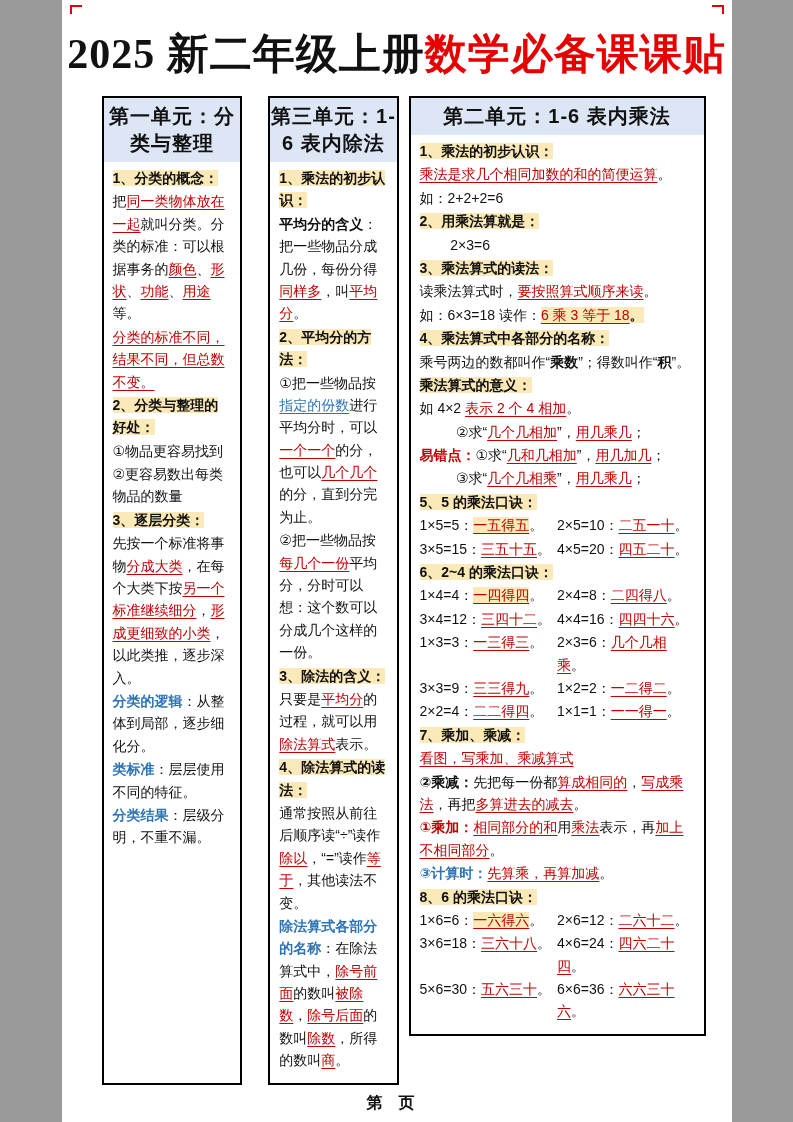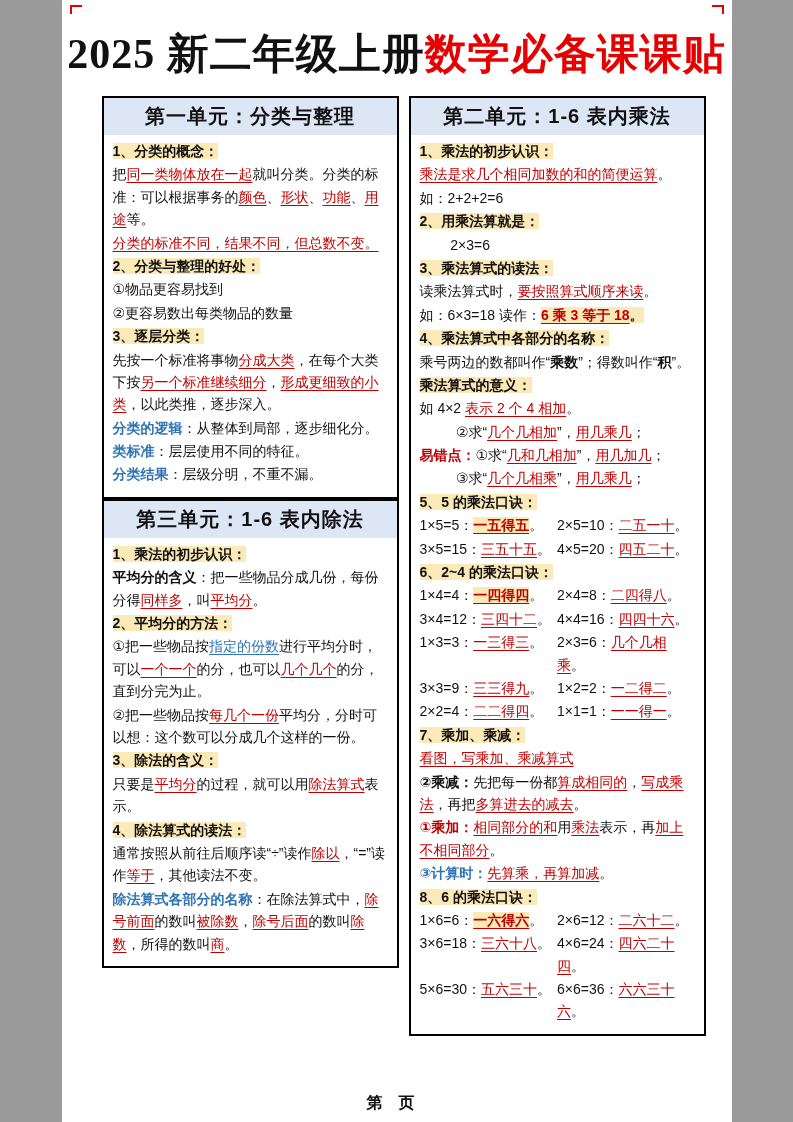--- a/index.html
+++ b/index.html
@@ -12,40 +12,40 @@
   .crop-mark { position: absolute; width: 12px; height: 9px; }
   .crop-mark.tl { left: 8px; top: 5px; border-left: 2px solid #e60000; border-top: 2px solid #e60000; }
   .crop-mark.tr { right: 8px; top: 5px; border-right: 2px solid #e60000; border-top: 2px solid #e60000; }
   .title {
     text-align: center; padding-top: 26px; font-size: 42px; font-weight: bold;
     letter-spacing: 1px; font-family: "Liberation Serif", "DejaVu Serif", serif;
     white-space: nowrap;
   }
   .title-red { color: #e60000; }
   .columns { display: flex; gap: 10px; padding: 14px 26px 0 40px; align-items: flex-start; }
-  .col { flex: 1; display: flex; flex-direction: column; gap: 0; min-width: 0; }
+  .col { flex: 1; display: flex; flex-direction: row; gap: 26px; min-width: 0; }
   .box { border: 2.5px solid #000; background: #fff; }
   .box-header {
     background: #dce6f5; text-align: center; font-weight: bold;
     font-size: 20px; padding: 5px 0; letter-spacing: 1px;
   }
   .box-body { padding: 4px 9px 10px 9px; font-size: 14px; line-height: 1.6; }
   .para { margin: 1px 0; }
   .pair { display: flex; margin: 1px 0; }
   .pair-cell { flex: 1; min-width: 0; }
   .ind1 { padding-left: 2.2em; }
   .ind2 { padding-left: 2.6em; }
   .s-n {}
   .s-b { font-weight: bold; }
   .s-r { color: #c00000; font-weight: bold; }
   .s-ru { color: #c00000; text-decoration: underline; text-underline-offset: 3px; text-decoration-thickness: 1px; }
   .s-bl { color: #2e74b5; font-weight: bold; }
   .s-blu { color: #2e74b5; text-decoration: underline; text-underline-offset: 3px; }
   .s-hl { background: #fce9b8; font-weight: bold; }
-  .s-hlru { background: #fce9b8; color: #c00000; font-weight: bold; text-decoration: underline; text-underline-offset: 3px; }
+  .s-hlru { background: #fce9b8; color: #c00000; font-weight: normal; text-decoration: underline; text-underline-offset: 3px; }
   .footer {
     position: absolute; bottom: 8px; left: 0; right: 12px;
     text-align: center; font-weight: bold; font-size: 16px;
     font-family: "Liberation Serif", "DejaVu Serif", serif;
   }
 </style>
 </head>
 <body>
 
 <div class="page">

